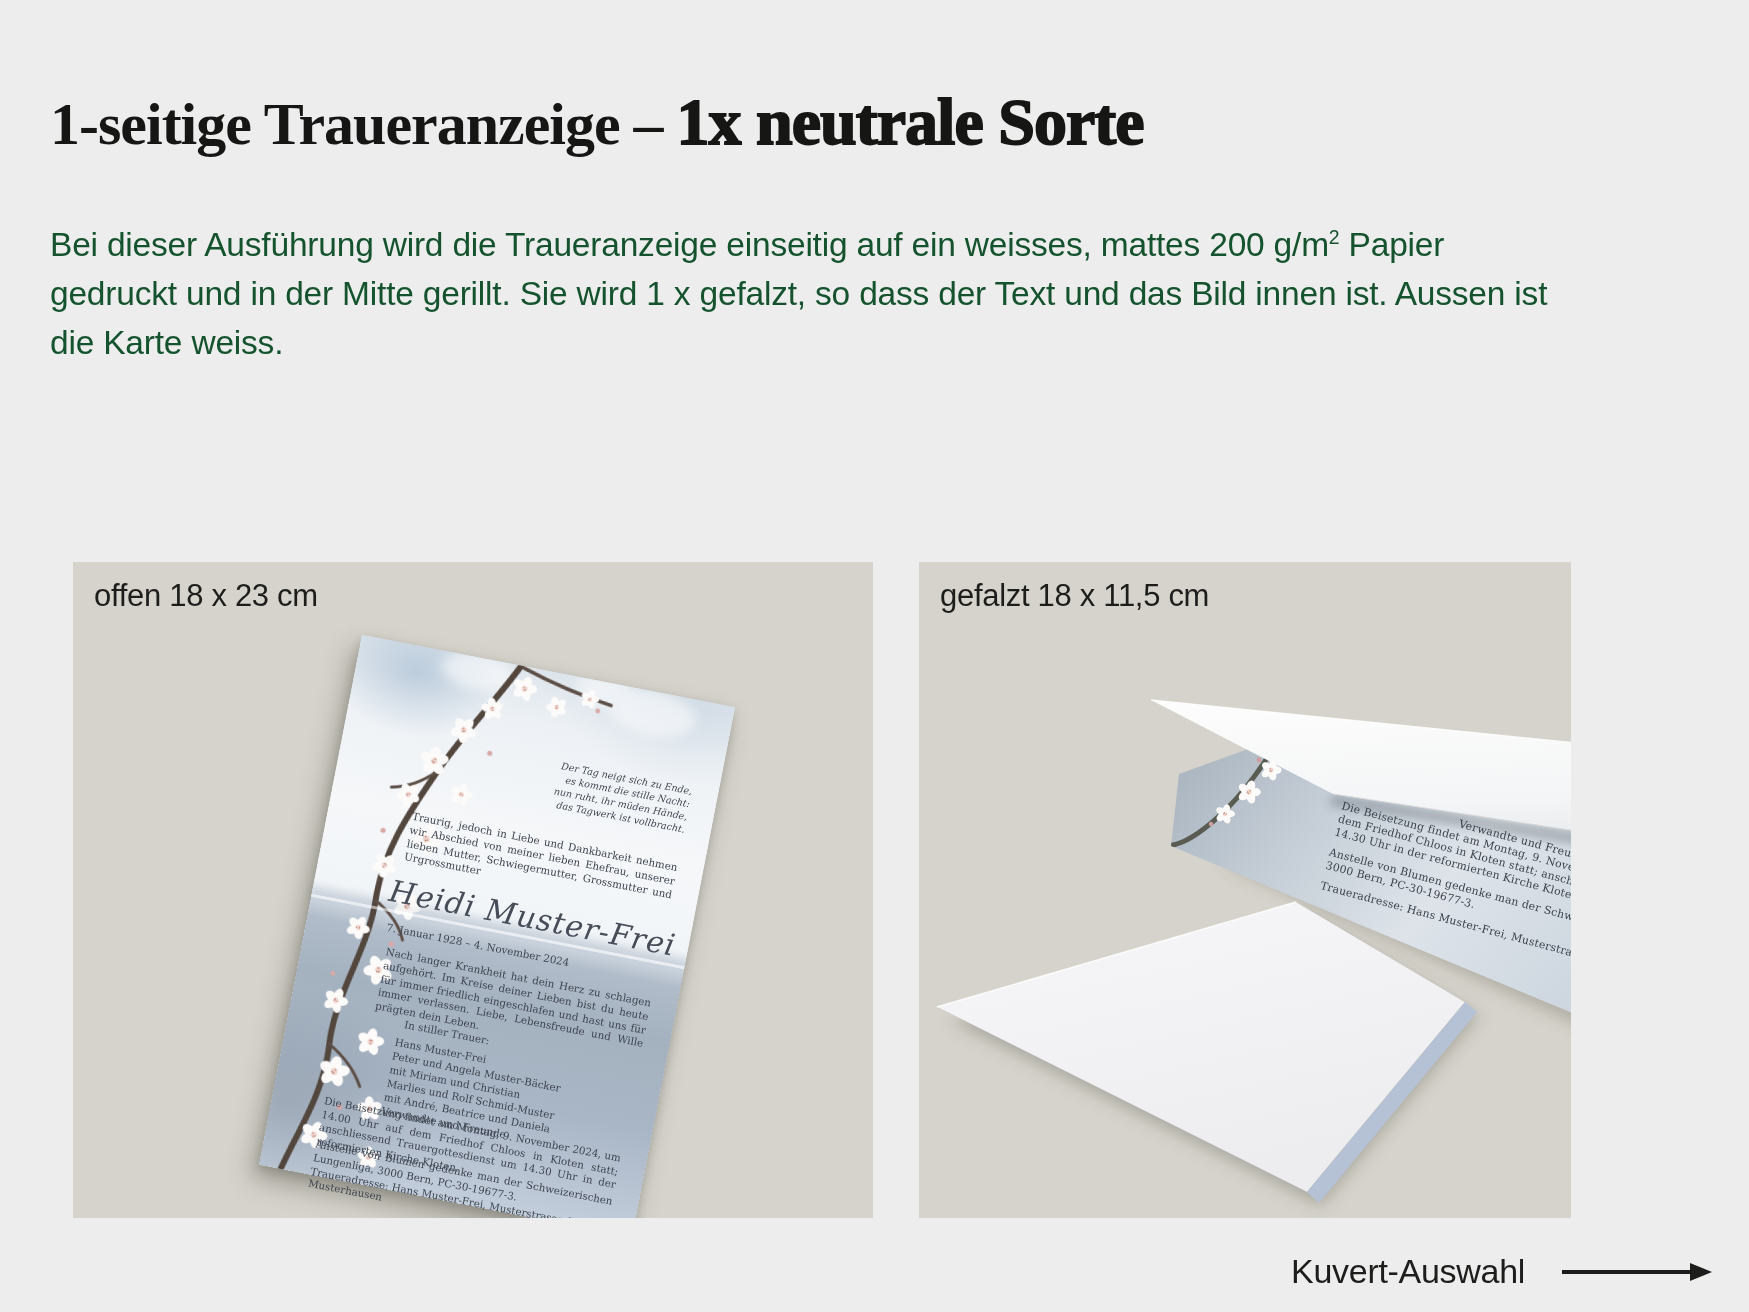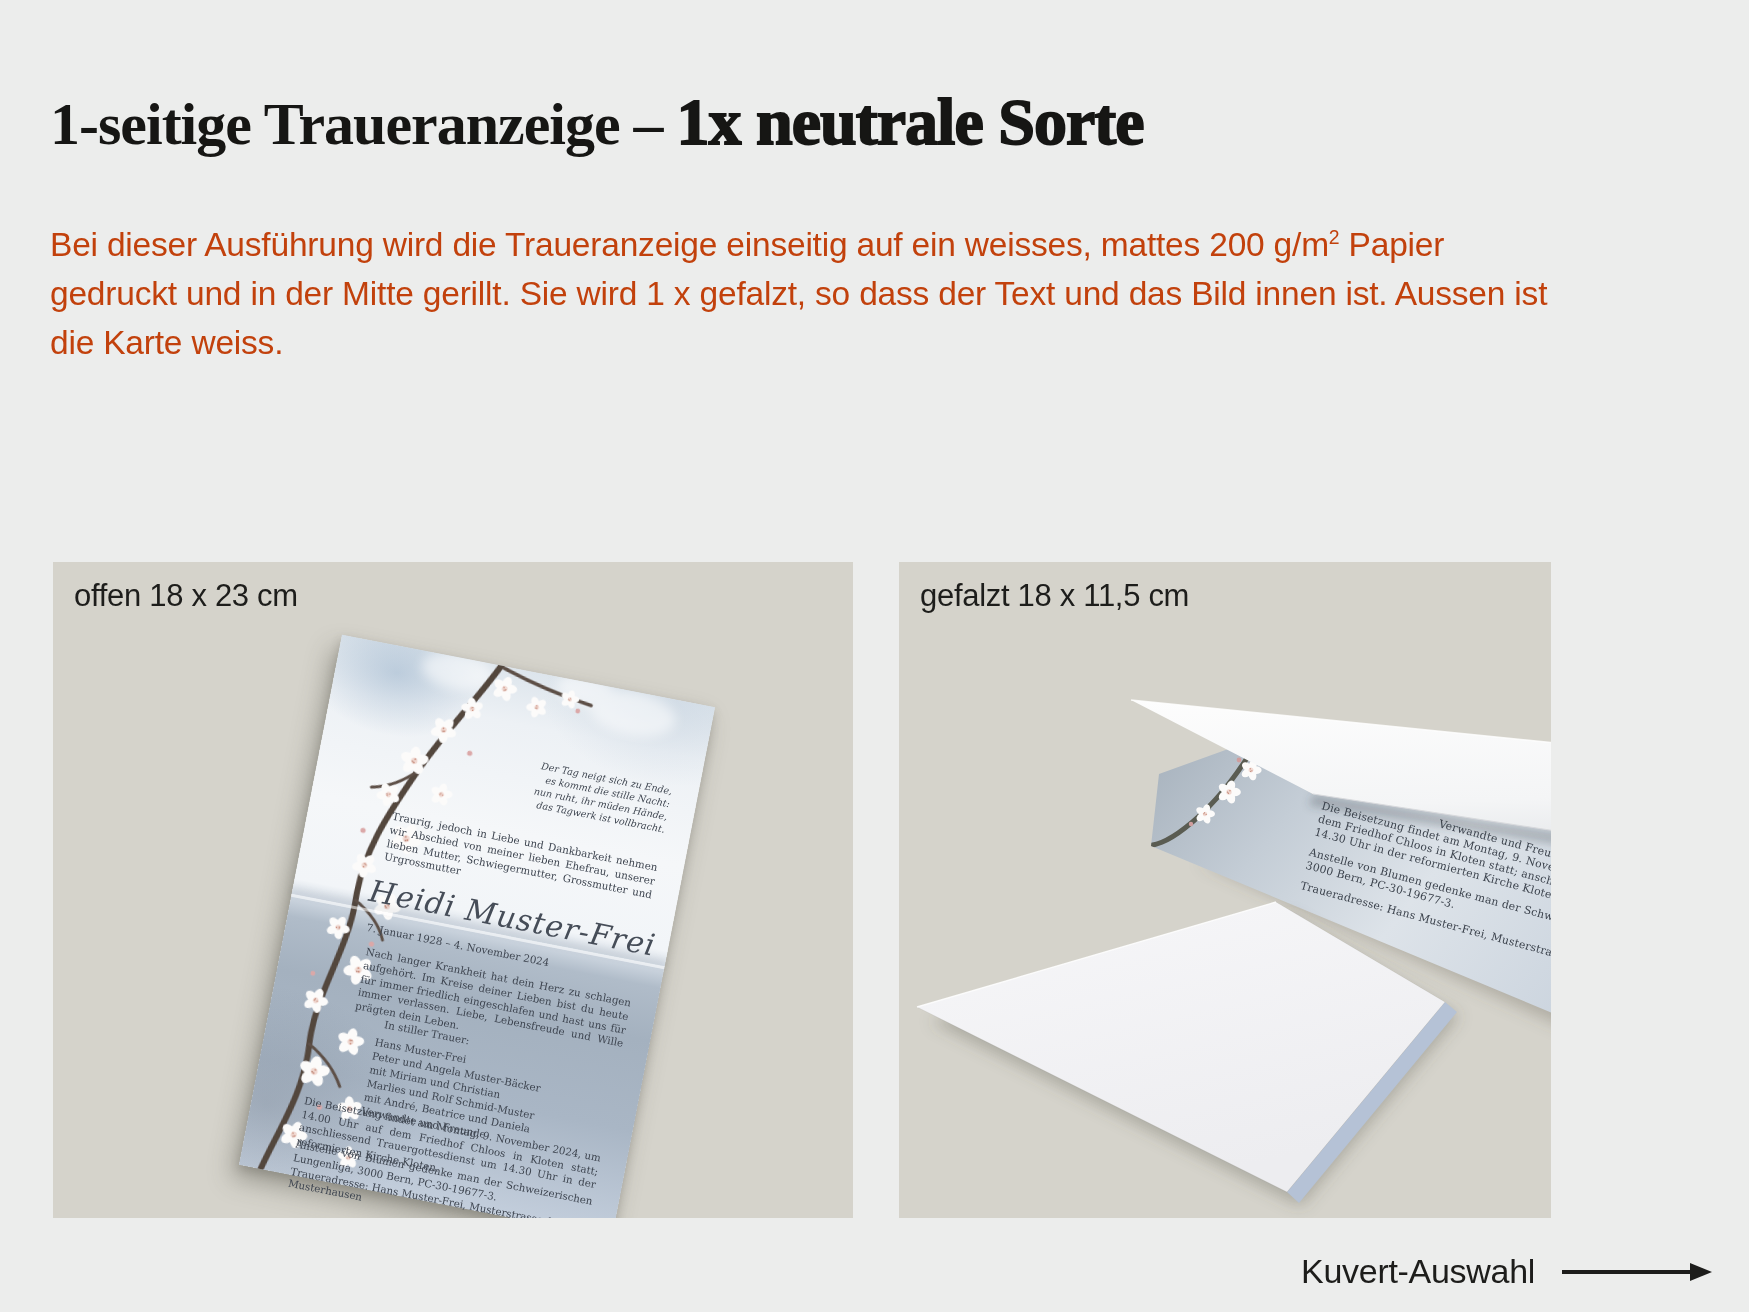--- a/index.html
+++ b/index.html
@@ -6,27 +6,27 @@
   .page{position:relative;width:1749px;height:1312px;background:#ecedec;overflow:hidden;
         font-family:"Liberation Sans",sans-serif;color:#1d1d1b;}
 
   
   .title{position:absolute;left:50px;top:46px;font-family:"Liberation Serif",serif;
          font-size:60px;line-height:1.1;letter-spacing:-1px;color:#161614;white-space:nowrap;}
   .title .t1{font-weight:700;}
   .title .t2{font-weight:700;font-size:66px;-webkit-text-stroke:1.8px #161614;}
 
   .intro{position:absolute;left:50px;top:186px;width:1505px;font-size:33.5px;
-         line-height:49px;letter-spacing:-0.2px;color:#c2410c;}
+         line-height:49px;letter-spacing:-0.2px;color:#14532d;}
   .intro sup{font-size:0.58em;vertical-align:super;line-height:0;}
   .note{position:absolute;left:50px;top:362px;width:1505px;font-size:33.5px;
         font-weight:700;letter-spacing:-0.2px;color:#141412;}
 
   
-  .panel{position:absolute;top:562px;height:656px;background:#d5d3cb;overflow:hidden;}
+  .panel{position:absolute;top:562px;height:656px;background:#d5d3cb;overflow:hidden;margin-left:20px;}
   .panel.pleft{left:53px;width:800px;}
   .panel.pright{left:899px;width:652px;}
   .panel-label{position:absolute;left:21px;top:16px;font-size:31px;letter-spacing:-0.3px;color:#1d1d1b;}
 
   
   .open-card{position:absolute;left:234px;top:104px;width:380px;height:540px;
      transform:rotate(11deg);
      background:
        radial-gradient(130px 90px at 16% 5%, rgba(148,174,200,.5), rgba(148,174,200,0) 70%),
        radial-gradient(170px 110px at 86% 2%, rgba(196,209,222,.5), rgba(196,209,222,0) 70%),
@@ -49,21 +49,21 @@
   .c-mourners{left:110px;top:386px;font-size:10.3px;line-height:14px;}
   .c-funeral{left:52px;right:26px;top:458px;font-size:10.3px;line-height:13.5px;text-align:justify;}
   .c-donation{left:52px;right:26px;top:502px;font-size:10.3px;line-height:13.5px;text-align:justify;}
   .c-address{left:52px;right:20px;top:530px;font-size:10.3px;}
 
   
   .folded-scene{position:absolute;left:0;top:0;width:801px;height:656px;}
   .svgtxt{font-family:"DejaVu Serif",serif;font-size:10.8px;fill:#3b424c;letter-spacing:.2px;}
 
   
-  .footer{position:absolute;right:36px;top:1252px;display:flex;align-items:center;gap:26px;}
+  .footer{position:absolute;right:36px;top:1252px;display:flex;align-items:center;gap:36px;}
   .footer-label{font-size:34px;letter-spacing:-0.3px;color:#1d1d1b;}
 </style>
 </head>
 <body>
 
 <div class="page">
 
   <h1 class="title"><span class="t1">1-seitige Traueranzeige – </span><span class="t2">1x neutrale Sorte</span></h1>
 
   <p class="intro"><span>Bei dieser Ausführung wird die Traueranzeige einseitig auf ein weisses, mattes 200 g/m</span><sup>2</sup><span> Papier gedruckt und in der Mitte gerillt. Sie wird 1 x gefalzt, so dass der Text und das Bild innen ist. Aussen ist die Karte weiss.</span></p>

